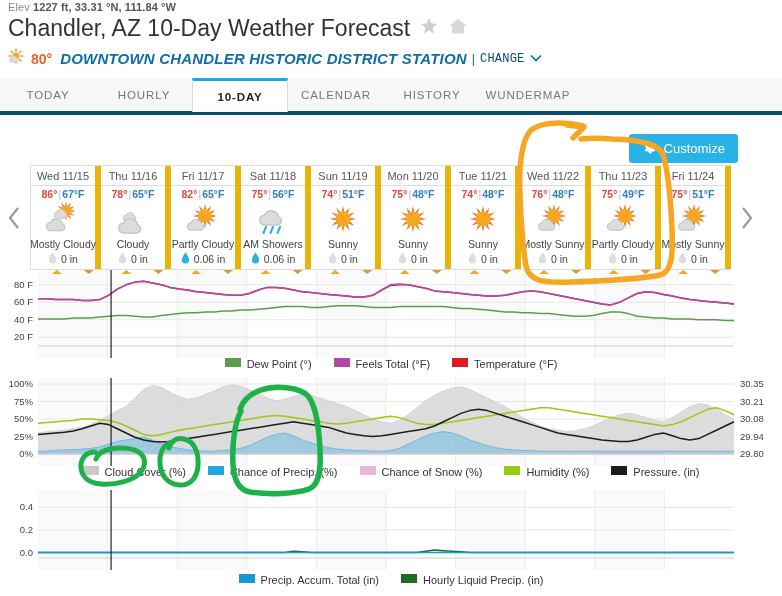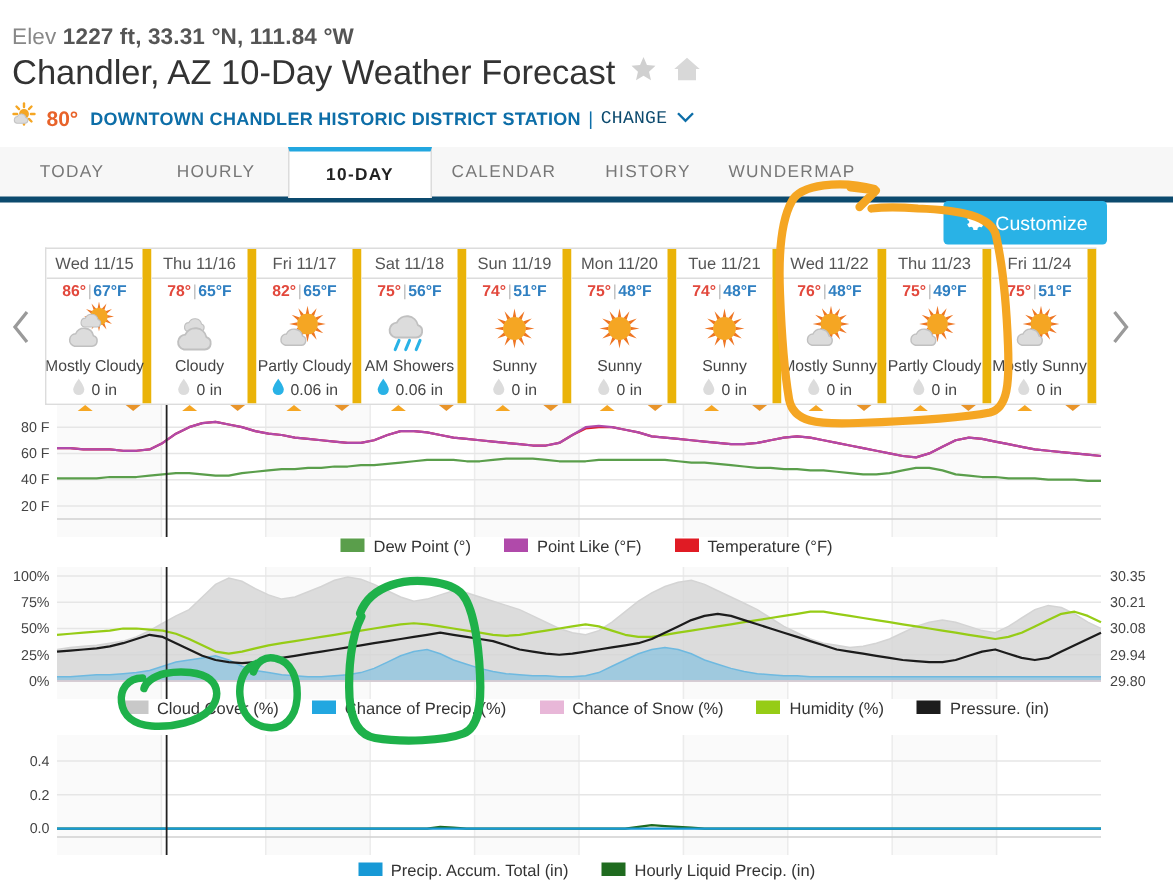--- a/index.html
+++ b/index.html
@@ -5,29 +5,29 @@
   html,body{margin:0;padding:0;}
   body{
     width:782px;height:596px;overflow:hidden;
     font-family:"Liberation Sans", sans-serif;
     background:#ffffff;color:#333;
     -webkit-font-smoothing:antialiased;
   }
   .page{position:relative;width:782px;height:596px;}
 
   
-  .elev{font-size:15px;color:#888;padding:16px 0 0 8px;letter-spacing:.1px;}
+  .elev{font-size:11px;color:#888;padding:1px 0 0 8px;letter-spacing:.1px;}
   .elev b{color:#555;font-weight:bold;}
   .titlerow{display:flex;align-items:center;padding:0 0 0 8px;}
   .title{font-size:23px;color:#333;font-weight:normal;line-height:30px;}
   .star-icon,.home-icon{margin-left:9px;display:inline-block;}
   .sub{display:flex;align-items:center;padding:5px 0 0 8px;font-size:12.5px;}
   .sun-small{margin-right:5px;}
   .temp-now{color:#e8632a;font-weight:bold;font-size:14px;margin-right:8px;}
-  .station{color:#0d6ea8;font-weight:bold;font-size:12px;letter-spacing:.2px;}
+  .station{color:#0d6ea8;font-weight:bold;font-size:15px;letter-spacing:.2px;font-style:italic;}
   .pipe{color:#0d6ea8;margin:0 5px;}
   .change{color:#0c4a6e;font-size:12px;letter-spacing:.2px;font-family:Liberation Mono, monospace;}
   .caret{display:inline-block;margin-left:5px;}
 
   
   .tabs{position:relative;display:flex;margin-top:9px;height:33px;
         border-bottom:4px solid #0c4a6e;background:#f7f7f7;}
   .tab{font-size:11.5px;color:#777;letter-spacing:.9px;
        display:flex;align-items:center;justify-content:center;
        width:96px;height:33px;box-sizing:border-box;}
@@ -394,21 +394,21 @@
         <path d="M678.2,4 L683.2,0 L688.2,4 Z" fill="#f5a623"></path>
         <path d="M710.2,0 L715.2,4 L720.2,0 Z" fill="#e8942a"></path>
       </svg>
     <div class="legend" style="width:782px;margin-top:-4px" id="leg-temp">
         <div class="lg">
           <span class="sw" style="background:#5a9e4b"></span>
           <span>Dew Point (°)</span>
         </div>
         <div class="lg">
           <span class="sw" style="background:#b04aaa"></span>
-          <span>Point Like (°F)</span>
+          <span>Feels Total (°F)</span>
         </div>
         <div class="lg">
           <span class="sw" style="background:#e01b24"></span>
           <span>Temperature (°F)</span>
         </div>
       </div>
   </div>
 
   <div class="chart" style="top:378px">
     <svg id="svg-hum" width="782" height="88">

